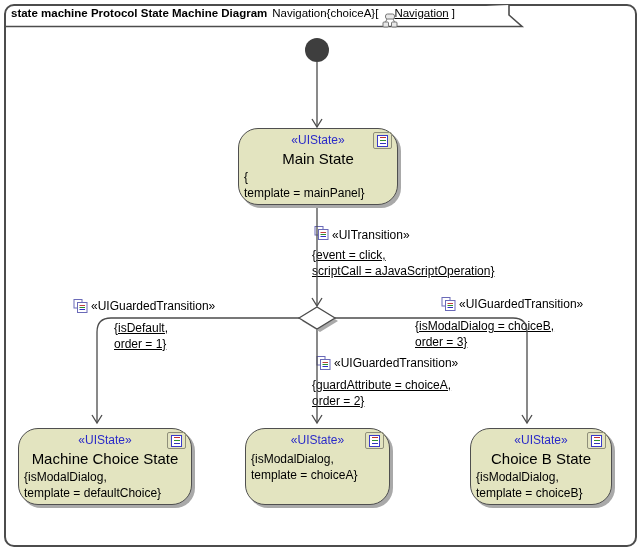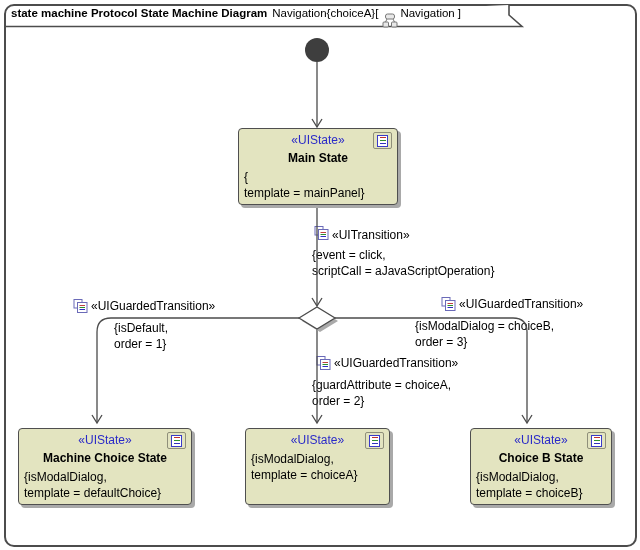--- a/index.html
+++ b/index.html
@@ -15,36 +15,36 @@
     border:2px solid #4c4c4c;border-radius:10px;background:#fff;
   }
   .tab{position:absolute;left:5px;top:5px;width:522px;height:22px;}
   .tab svg{position:absolute;left:0;top:0;}
   .tab-text{
     position:absolute;left:6px;top:0;height:16px;line-height:20px;
     white-space:nowrap;font-size:11.5px;display:flex;align-items:center;
   }
   .tab-text .bold{font-weight:bold;}
   .tab-text .ctx{margin-left:5px;}
-  .tab-text .navword{margin-left:18px;}
+  .tab-text .navword{margin-left:12px;text-decoration:underline;}
   .tab-text .closebr{margin-left:3px;}
   .title-icon{display:inline-block;margin-left:4px;position:relative;top:0px;}
   
   .state{
     position:absolute;box-sizing:border-box;
     background:#e3e4c0;
-    border:1.4px solid #4f4f4f;border-radius:4px;
+    border:1.4px solid #4f4f4f;border-radius:20px;
     box-shadow:3px 3px 0 #a9a9a9;
     z-index:3;
   }
   .st-row{position:relative;height:17px;margin-top:3px;}
   .stereo{
     display:block;text-align:center;color:#2a2ac8;font-size:12px;line-height:16px;
   }
-  .st-name{text-align:center;font-weight:bold;font-size:12px;line-height:17px;margin-top:1px;}
+  .st-name{text-align:center;font-weight:normal;font-size:15px;line-height:17px;margin-top:1px;}
   .st-guard{font-size:12px;line-height:16px;padding-left:5px;margin-top:2px;}
   .box-icon{
     position:absolute;right:5px;top:0px;width:17px;height:15px;
     border:1px solid #8f8f7a;border-radius:2px;
     display:flex;align-items:center;justify-content:center;background:transparent;
   }
   .bi-inner{
     width:9px;height:10px;background:#fff;border:1.4px solid #3a3ac8;
     display:flex;flex-direction:column;justify-content:space-evenly;align-items:center;
   }
@@ -52,21 +52,21 @@
   .bi-inner .l1{background:#c03030;}
   .bi-inner .l2{background:#2f8f2f;}
   .bi-inner .l3{background:#3030c0;}
   
   .tlabel{
     position:absolute;display:flex;align-items:flex-start;white-space:nowrap;
     font-size:12px;z-index:1;
   }
   .tlabel .tstereo{margin-left:3px;line-height:14px;}
   .tguard{
-    position:absolute;font-size:12px;line-height:16px;white-space:nowrap;z-index:1;
+    position:absolute;font-size:12px;line-height:16px;white-space:nowrap;z-index:1;text-decoration:underline;
   }
   
   .initial-node{
     position:absolute;left:305px;top:38px;width:24px;height:24px;border-radius:50%;
     background:#3e3e3e;z-index:3;
   }
   .connectors{position:absolute;left:0;top:0;z-index:2;pointer-events:none;}
 </style>
 </head>
 <body>

